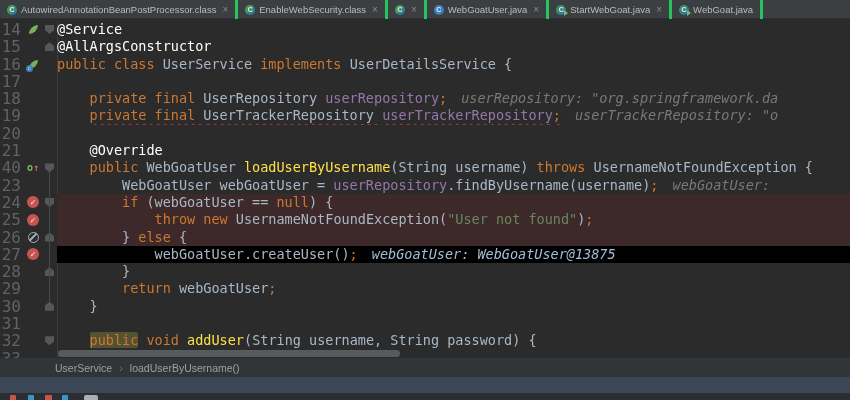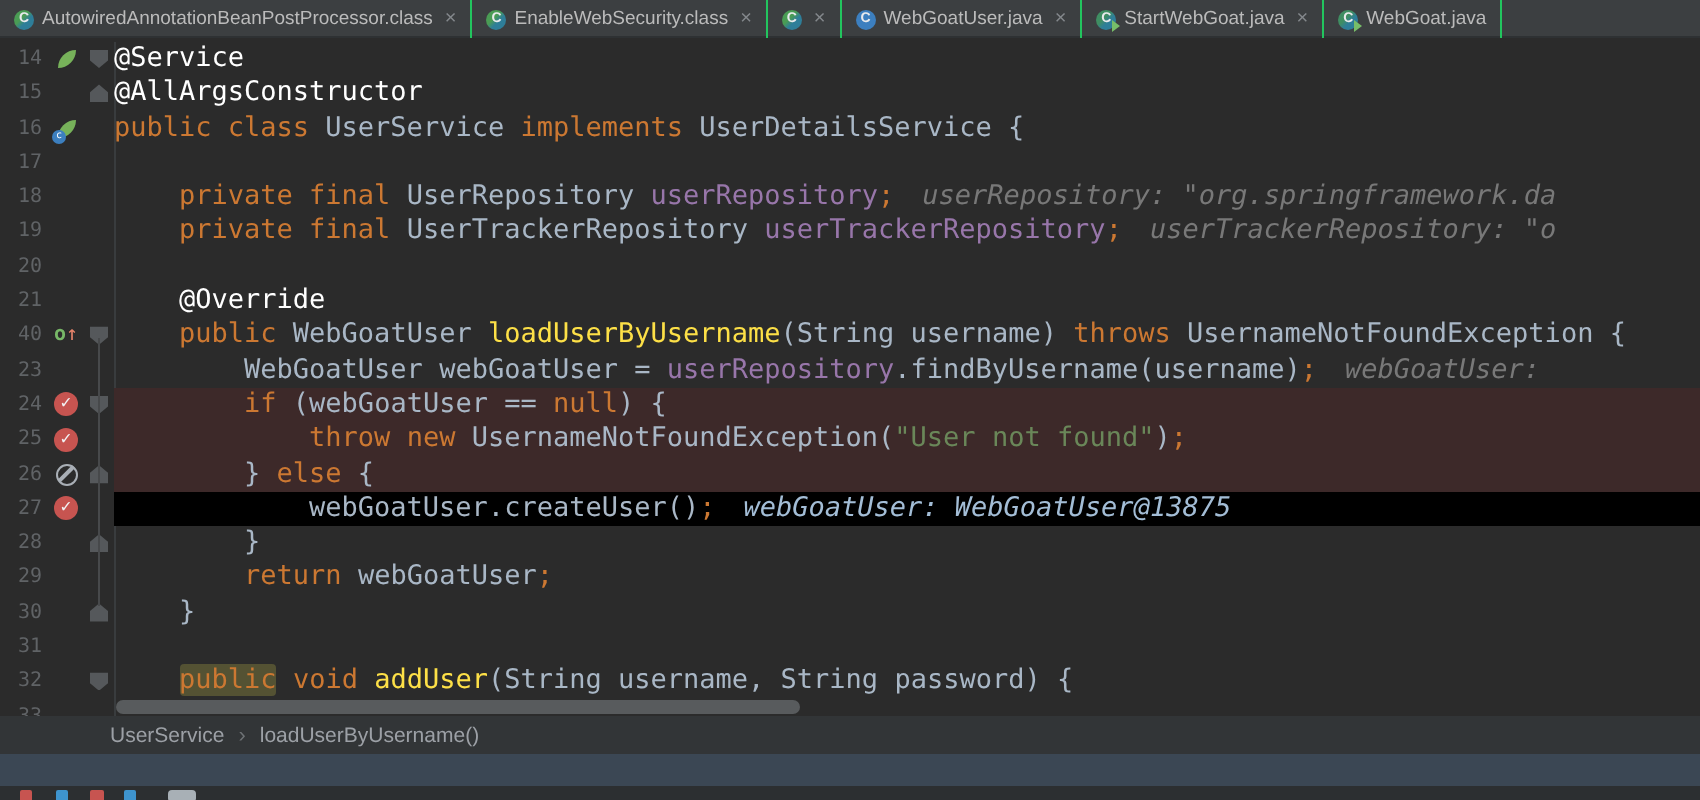--- a/index.html
+++ b/index.html
@@ -2,48 +2,48 @@
 <html><head>
 <meta charset="utf-8">
 <style>
   *{margin:0;padding:0;box-sizing:border-box}
   html,body{width:850px;height:400px;overflow:hidden}
   body{background:#2B2B2B;font-family:"DejaVu Sans Mono",monospace}
   .app{width:850px;height:400px;display:flex;flex-direction:column}
 
   
   .tabbar{height:19px;background:#3C3F41;display:flex;align-items:stretch;flex:none;overflow:hidden;box-shadow:inset 0 -1px 0 #2E3133}
-  .tab{display:flex;align-items:center;gap:4px;padding:0 7px;border-right:1px solid #22c55e;
+  .tab{display:flex;align-items:center;gap:4px;padding:0 7px;border-right:3px solid #22c55e;
        font-family:"Liberation Sans",sans-serif;font-size:9.5px;color:#BBBBBB;white-space:nowrap;cursor:pointer}
   .tab .lbl.err{text-decoration-style:wavy;text-decoration-color:#C75450;text-decoration-thickness:1px;text-underline-offset:2px}
   .tab .close{color:#84888C;font-size:10px;line-height:10px;margin-left:2px}
   .ticon{width:10px;height:10px;border-radius:50%;flex:none;display:flex;align-items:center;justify-content:center;
          font-size:7px;line-height:10px;color:#E8EAEC;font-weight:bold;position:relative;font-family:"Liberation Sans",sans-serif}
   .ticon.class{background:linear-gradient(135deg,#4A9C54 40%,#2E7E99 60%)}
   .ticon.java{background:#3C7FBF}
   .ticon.runnable{background:linear-gradient(135deg,#3F8E62 40%,#2E7E99 60%)}
   .ticon.runnable::after{content:"";position:absolute;right:-2px;bottom:-1px;width:0;height:0;
          border-left:4px solid #77BD69;border-top:3px solid transparent;border-bottom:3px solid transparent}
 
   
   .editor{flex:none;height:339px;position:relative;overflow:hidden;padding-top:2px;background:#2B2B2B}
   .row{display:flex;height:17.3px}
-  .lnum{width:26px;flex:none;text-align:right;padding-right:5px;font-size:10px;line-height:17.3px;color:#606366}
+  .lnum{width:26px;flex:none;text-align:right;padding-right:5px;font-size:16px;line-height:17.3px;color:#606366}
   .gic{width:18px;flex:none;position:relative}
   .fcol{width:13px;flex:none;position:relative}
   .code{flex:1;white-space:pre;overflow:hidden;font-size:13.5px;line-height:17.3px;color:#A9B7C6;box-shadow:inset 1px 0 0 #393C3E}
   .row.bp .code{background:#3D2929;box-shadow:none}
   .row.exec .code{background:#000000;box-shadow:none}
   .s.kw{color:#CC7832}
   .s.ann{color:#ffffff}
   .s.def{color:#A9B7C6}
   .s.str{color:#6A8759}
   .s.fld{color:#9876AA}
   .s.mth{color:#fde047}
-  .s.err{text-decoration-style:wavy;text-decoration-color:#BC3F3C;text-decoration-thickness:1px;text-underline-offset:3px}
+  .s.err{text-decoration:underline;text-decoration-style:wavy;text-decoration-color:#BC3F3C;text-decoration-thickness:1px;text-underline-offset:3px}
   .s.hl{background:#545233;border-radius:2px}
   .hint{font-style:italic;color:#787878;padding-left:14px}
   .hint.hx{color:#A3BDD6}
 
   
   .bp-ic{position:absolute;left:1px;top:2.5px;width:12px;height:12px;border-radius:50%;background:#C75450;
          color:#F2F4F6;font-size:9px;line-height:12px;text-align:center}
   .bpd-ic{position:absolute;left:2px;top:3px;width:11px;height:11px;border-radius:50%;border:1.5px solid #A9AFB6}
   .bpd-ic::after{content:"";position:absolute;left:-1px;top:3.2px;width:10px;height:1.5px;background:#A9AFB6;transform:rotate(-45deg)}
   .leaf{position:absolute;left:3px;top:4px;width:9px;height:9px;background:#77B25A;border-radius:0 100% 0 100%;transform:rotate(90deg)}

